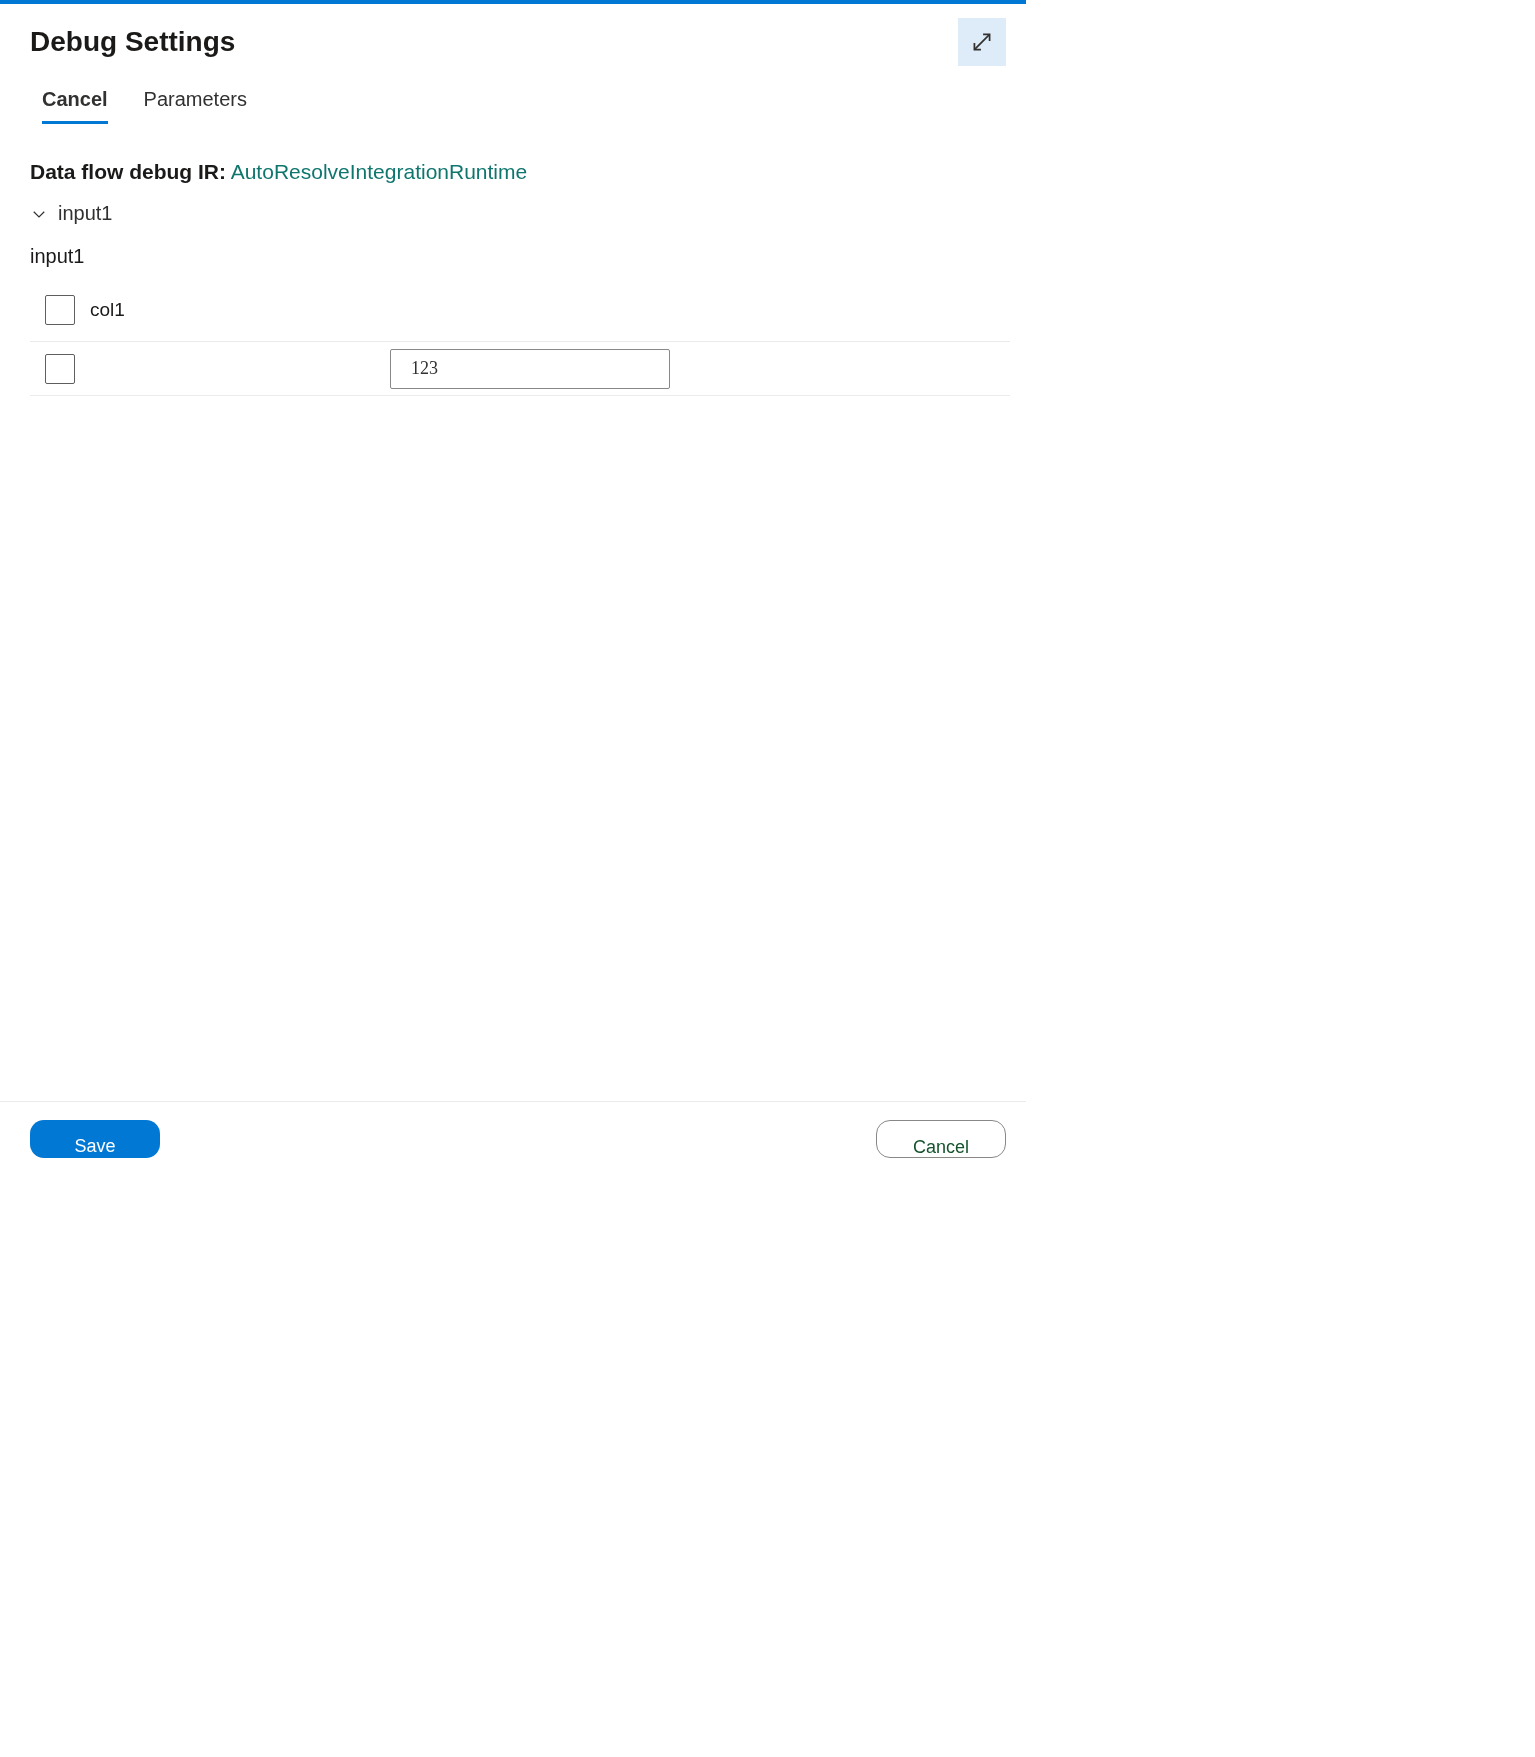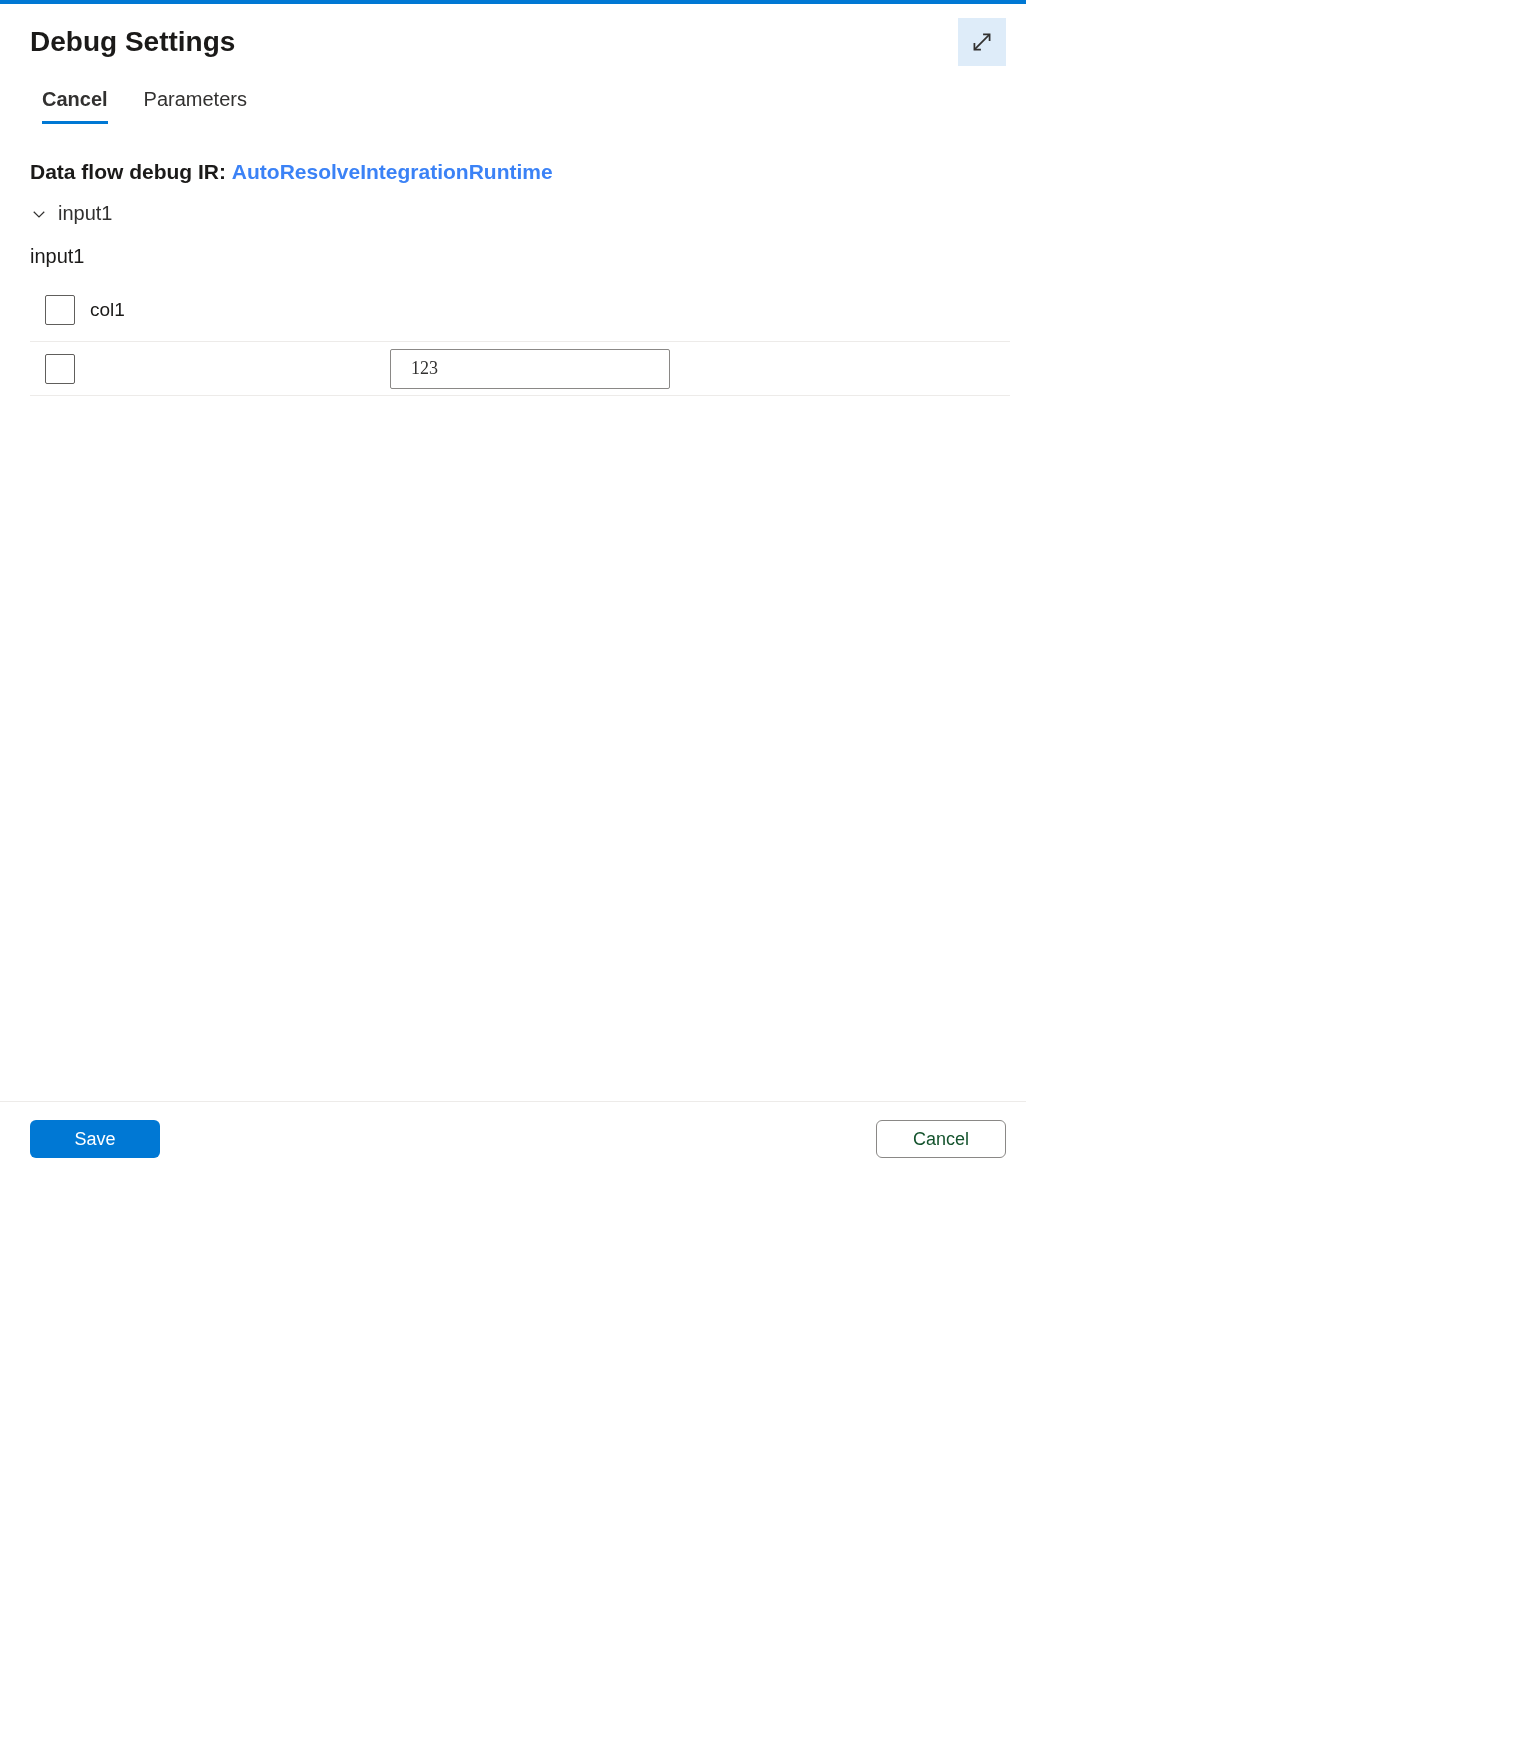--- a/index.html
+++ b/index.html
@@ -73,22 +73,22 @@
     }
     .ir-row {
       font-size: 21px;
       margin-bottom: 18px;
     }
     .ir-label {
       font-weight: 700;
       color: #1b1a19;
     }
     .ir-value {
-      font-weight: 700;
-      color: #3b82f6;
+      font-weight: 400;
+      color: #0f766e;
     }
     .collapse-row {
       display: flex;
       align-items: center;
       gap: 10px;
       cursor: pointer;
       margin-bottom: 20px;
     }
     .collapse-row .chevron {
       width: 18px;
@@ -210,22 +210,22 @@
       border-top: 1px solid #edebe9;
       padding: 18px 20px 18px 30px;
       display: flex;
       justify-content: space-between;
       align-items: center;
     }
     .btn {
       font-size: 18px;
       font-family: inherit;
       height: 38px;
-      padding: 8px 30px;
-      border-radius: 6px;
+      padding: 16px 30px;
+      border-radius: 14px;
       cursor: pointer;
     }
     .btn-primary {
       background: #0078d4;
       color: #fff;
       border: none;
       min-width: 130px;
     }
     .btn-default {
       background: #fff;

